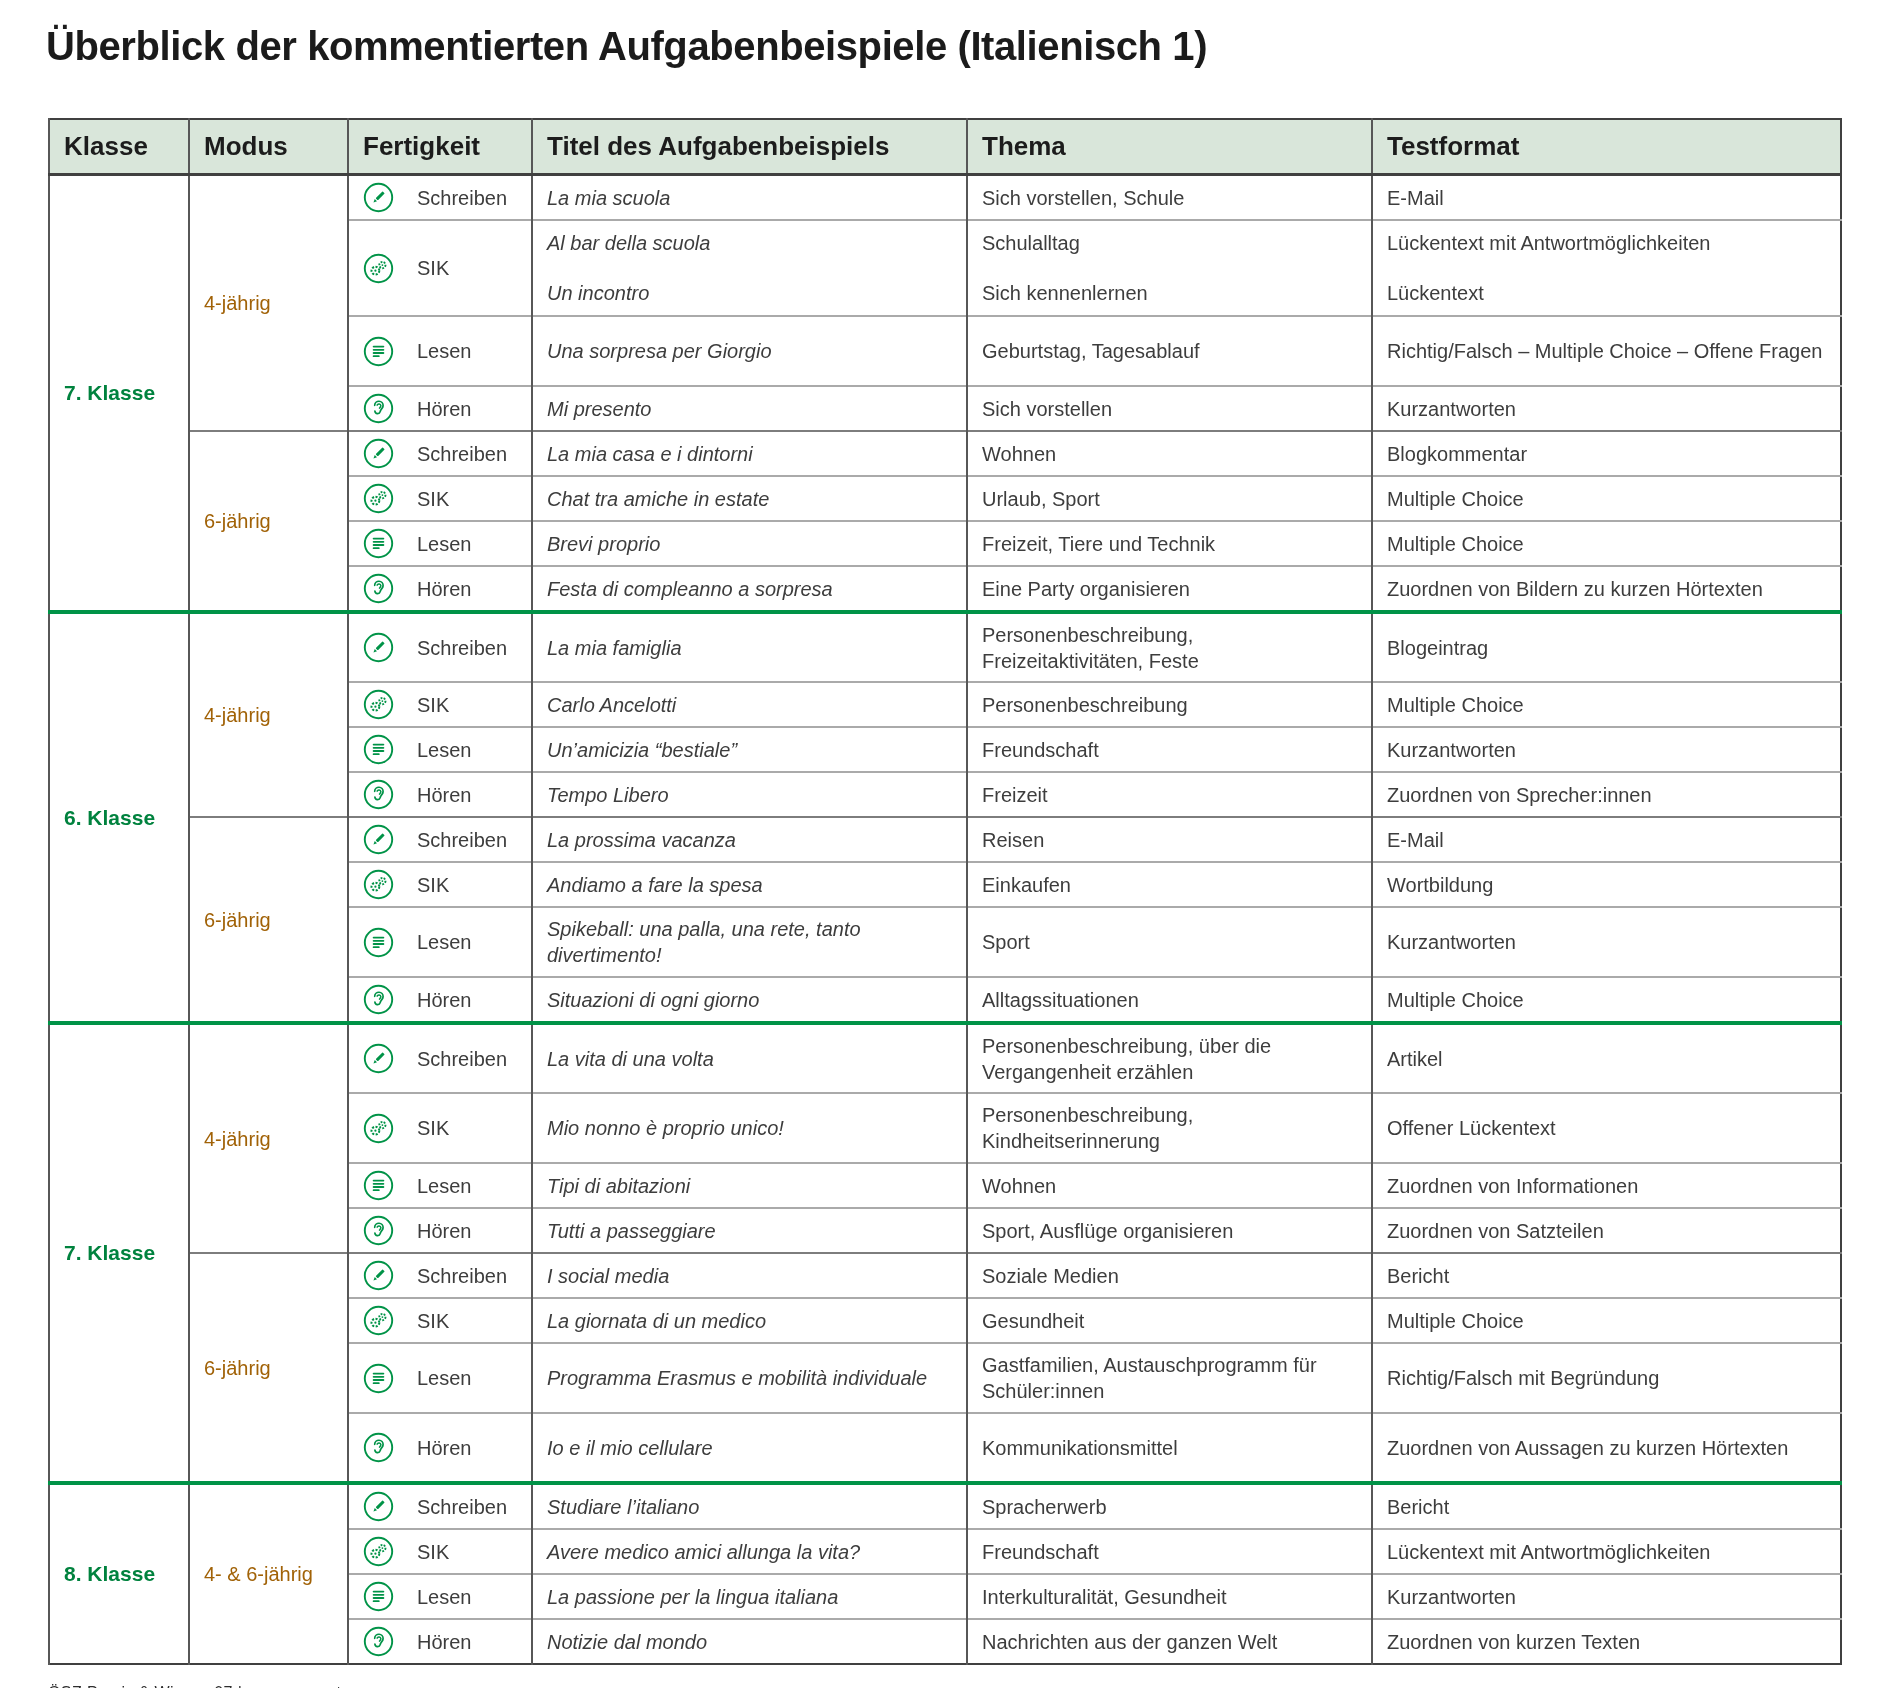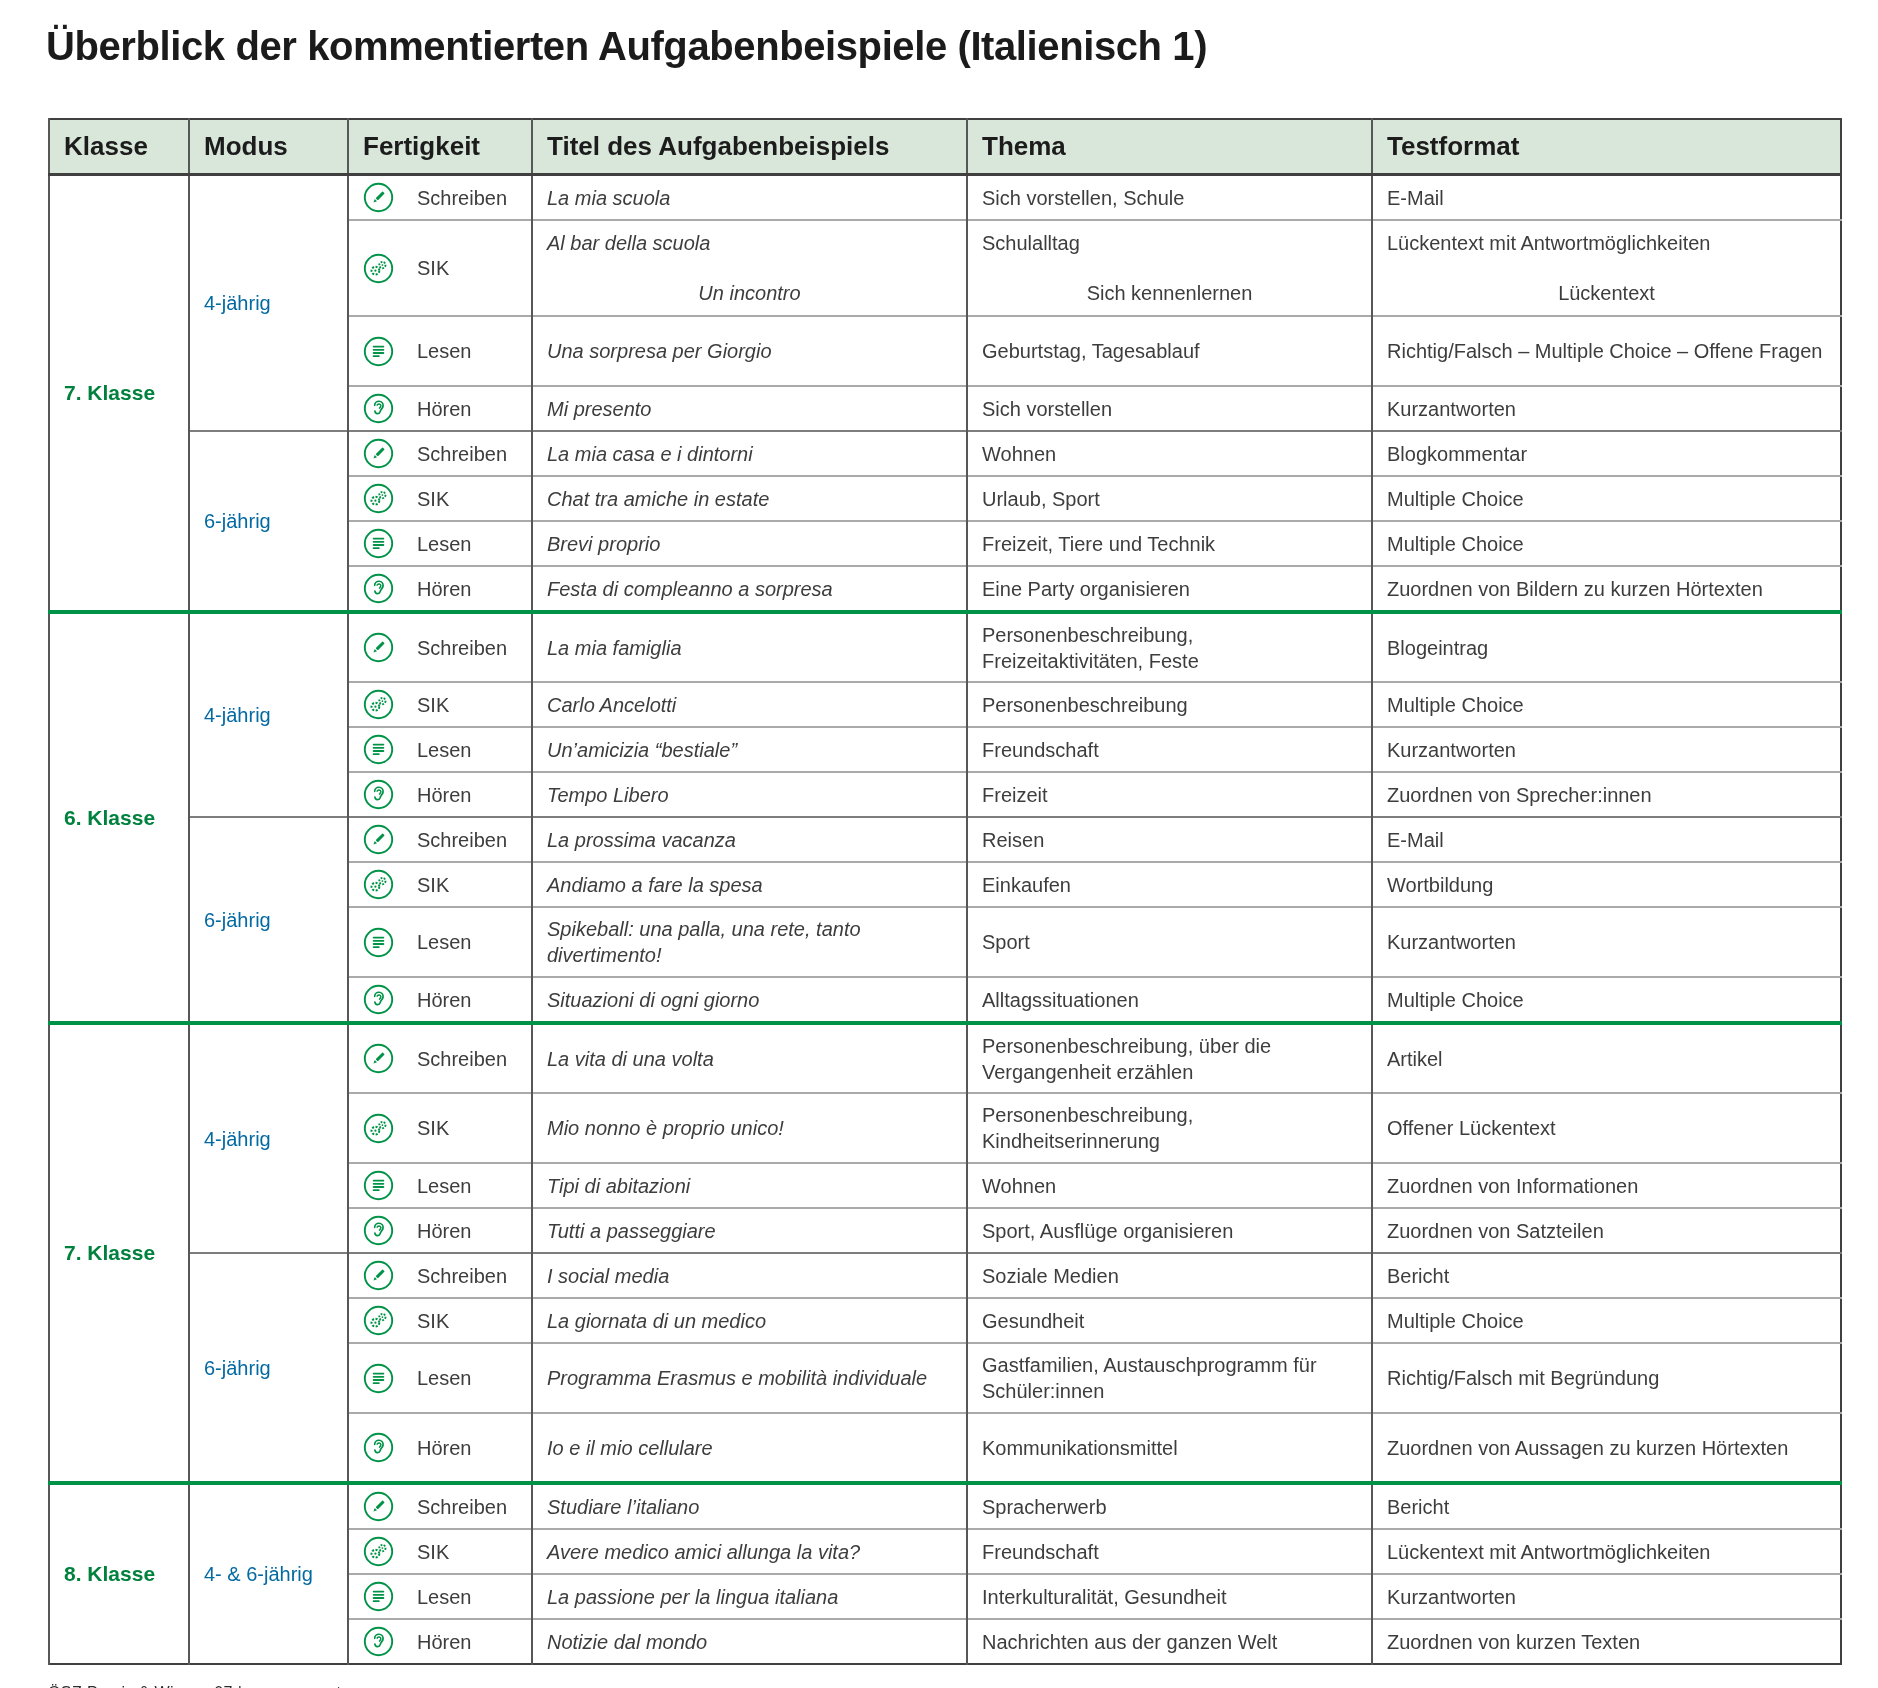--- a/index.html
+++ b/index.html
@@ -13,26 +13,26 @@
   col.c-title{width:435px;} col.c-theme{width:405px;} col.c-format{width:469px;}
   th{background:#d9e6da;text-align:left;font-size:26px;font-weight:bold;color:#1c1c1c;
      padding:11px 14px;border-bottom:3px solid #404040;border-left:2px solid #575757;height:26px;}
   td{font-size:20px;line-height:26px;color:#3d3d3d;padding:6px 14px;vertical-align:middle;
      border-left:2px solid #575757;overflow:hidden;}
   tr.h1{height:44px;} tr.h2{height:70px;} tr.h3{height:96px;}
   tr.rr > td{border-top:2px solid #aaaaaa;}
   tr.mm > td{border-top:2px solid #7d7d7d;}
   tr.gg > td{border-top:4px solid #009347;}
   td.klasse{font-weight:bold;color:#00823e;font-size:21px;}
-  td.modus{color:#0369a1;}
+  td.modus{color:#a16207;}
   .skillwrap{display:flex;align-items:center;gap:23px;}
   .fico{width:31px;height:31px;flex:0 0 auto;color:#009347;display:block;}
   td.tcell p{font-style:italic;}
   td p{margin:0;}
-  td.dbl p + p{margin-top:24px;text-align:center;}
+  td.dbl p + p{margin-top:24px;}
   .footer{position:absolute;left:40px;top:1684px;font-size:16px;color:#2e2e2e;letter-spacing:0.4px;}
   .symdefs{position:absolute;width:0;height:0;overflow:hidden;}
 </style>
 </head>
 <body>
 
 <svg class="symdefs" xmlns="http://www.w3.org/2000/svg">
   <symbol id="i-pencil" viewBox="0 0 31 31">
     <circle cx="15.5" cy="15.5" r="13.7" fill="none" stroke="currentColor" stroke-width="1.9"></circle>
     <g transform="rotate(45 15.5 15.5)" fill="currentColor">

